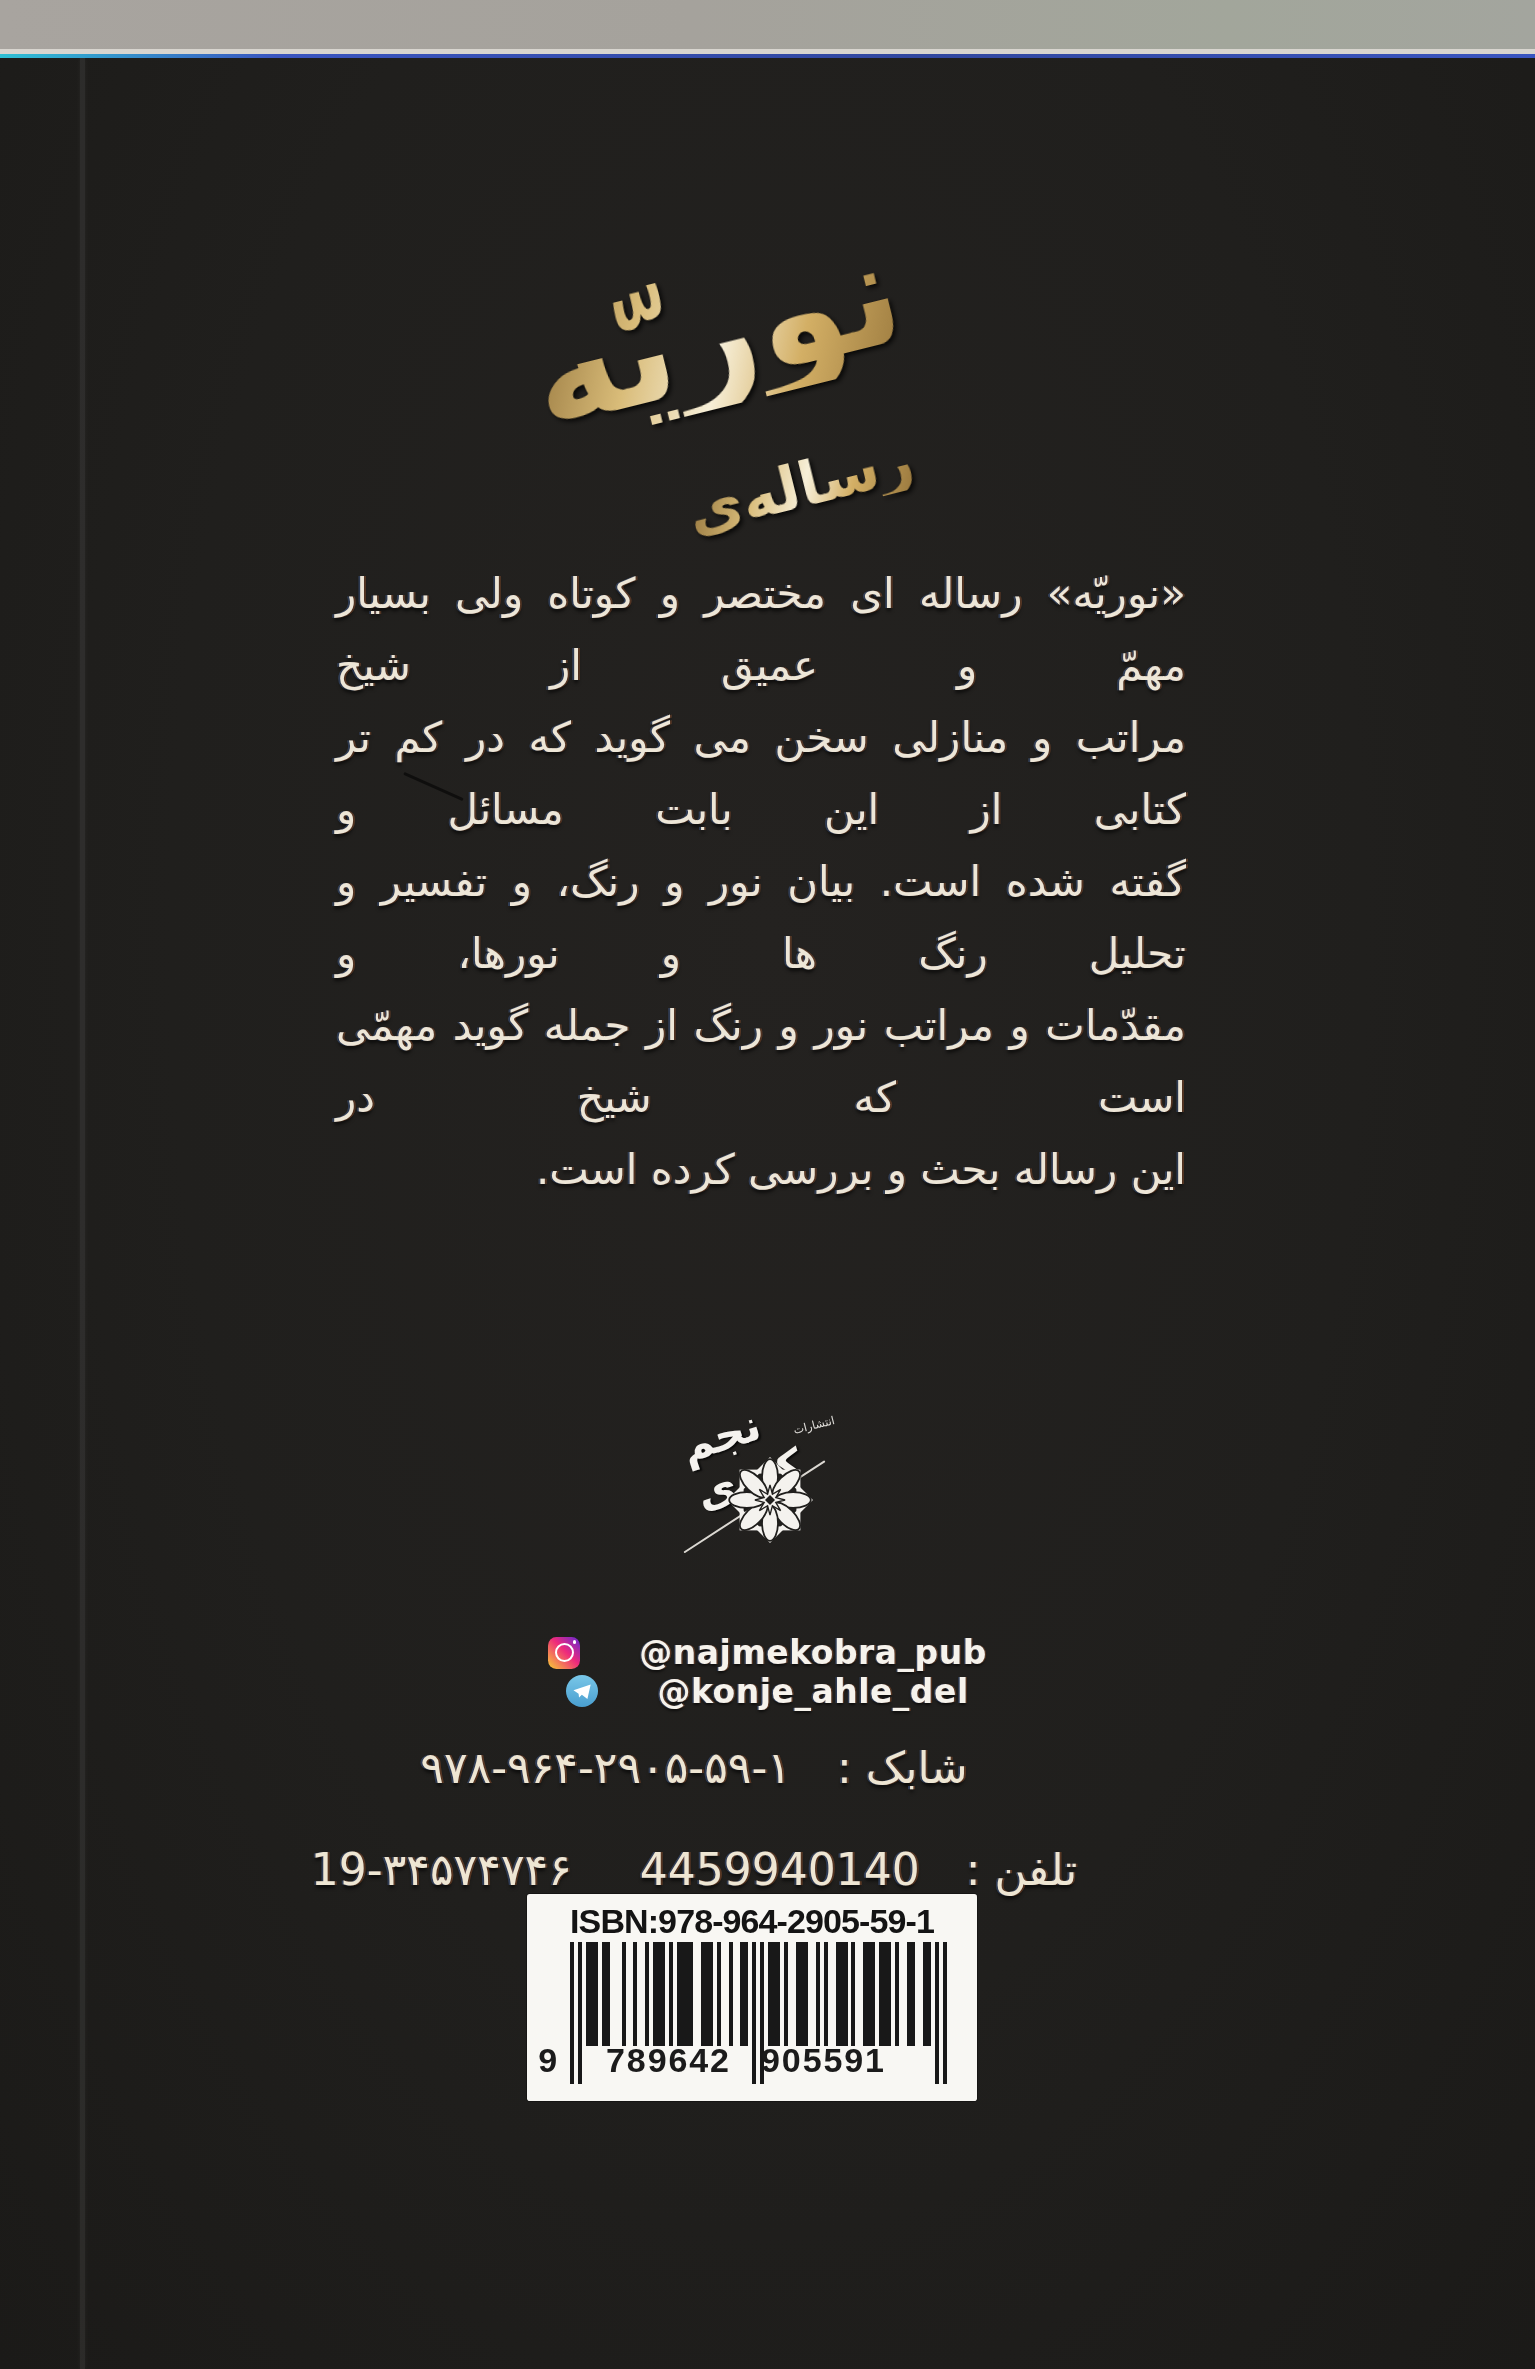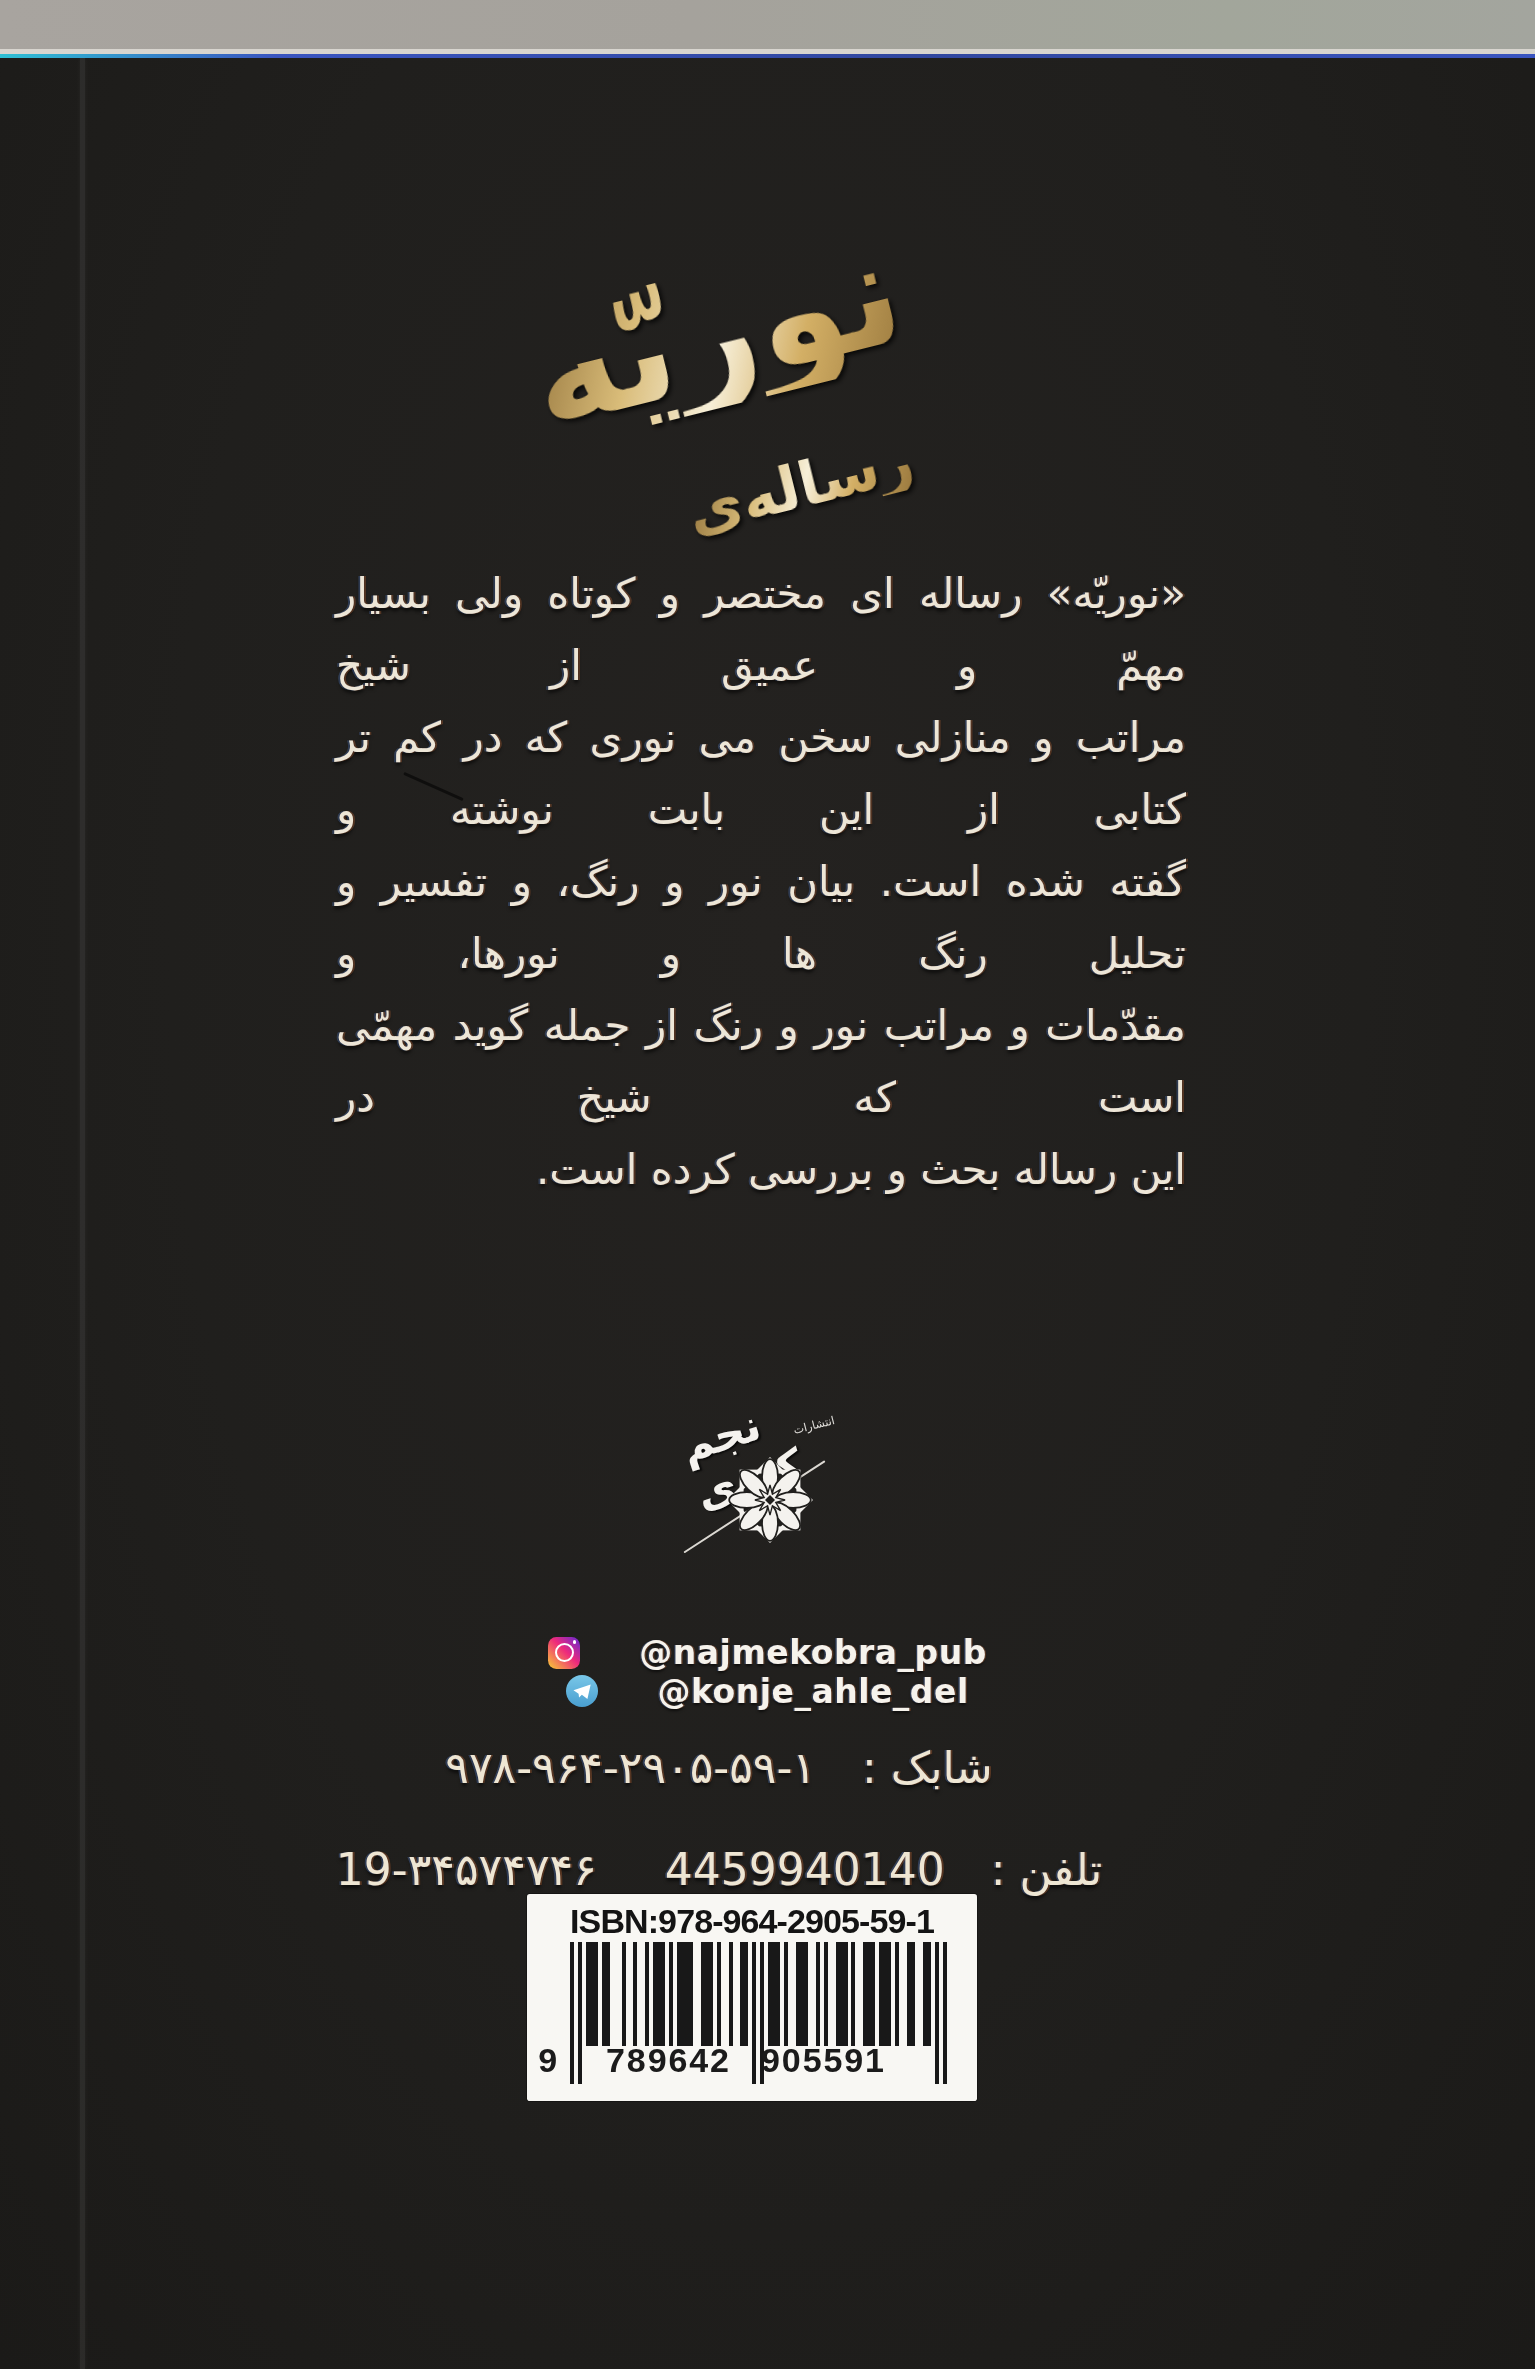--- a/index.html
+++ b/index.html
@@ -91,21 +91,20 @@
   .icon-tg{
     width:32px;height:32px;border-radius:50%;position:relative;flex:0 0 auto;
     background:linear-gradient(180deg,#79c7e8 0%,#4a9fd0 100%);
   }
   .icon-tg svg{position:absolute;left:6.5px;top:8.4px;}
   
   .info-line{
     position:absolute;left:0;width:1388px;text-align:center;direction:rtl;
     color:#eee6d3;font-size:44px;
     text-shadow:1.9px 0 0 rgba(224,120,60,0.3), -1.9px 0 0 rgba(95,140,225,0.3), 0 2.8px 3.7px rgba(0,0,0,0.65);
-    margin-left:25px;
   }
   #isbn-line{top:1684px;}
   #phone-line{top:1786px;}
   .info-label{margin-left:32px;}
   .num{direction:ltr;unicode-bidi:bidi-override;display:inline-block;}
   #phone-line .num.mobile{margin-left:54px;}
   
   #barcode-box{
     position:absolute;left:527px;top:1836px;width:450px;height:207px;
     background:#f8f7f3;border-radius:2.8px;box-shadow:0 0 0 0.9px rgba(0,0,0,0.3);
@@ -140,21 +139,21 @@
     <div id="spine-crease"></div>
     <div id="scratch"></div>
 
     <div id="title-block">
       <div id="title-main" class="gold">نوریّه</div>
       <div id="title-prefix" class="gold">رساله‌ی</div>
     </div>
 
     <div id="description">
       <div class="desc-line">«نوریّه» رساله ای مختصر و کوتاه ولی بسیار مهمّ و عمیق از شیخ</div>
-      <div class="desc-line">مراتب و منازلی سخن می نوری که در کم تر کتابی از این بابت نوشته و</div>
+      <div class="desc-line">مراتب و منازلی سخن می گوید که در کم تر کتابی از این بابت مسائل و</div>
       <div class="desc-line">گفته شده است. بیان نور و رنگ، و تفسیر و تحلیل رنگ ها و نورها، و</div>
       <div class="desc-line">مقدّمات و مراتب نور و رنگ از جمله گوید مهمّی است که شیخ در</div>
       <div class="desc-line last">این رساله بحث و بررسی کرده است.</div>
     </div>
 
     <div id="logo">
       <div id="logo-stroke"></div>
       <div id="logo-name">نجم کبری</div>
       <div id="logo-small">انتشارات</div>
       <svg id="logo-star" width="110" height="110" viewBox="0 0 120 124">

